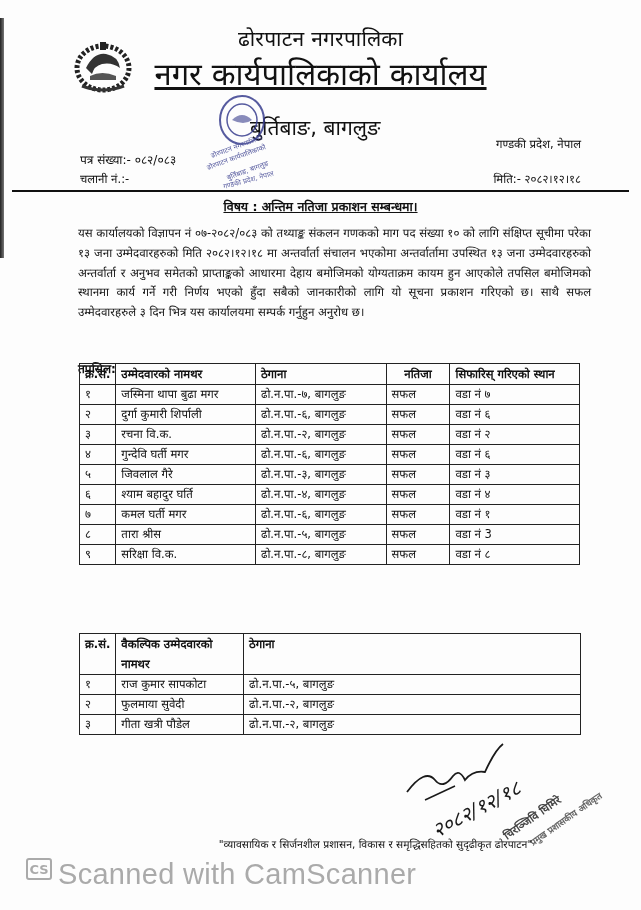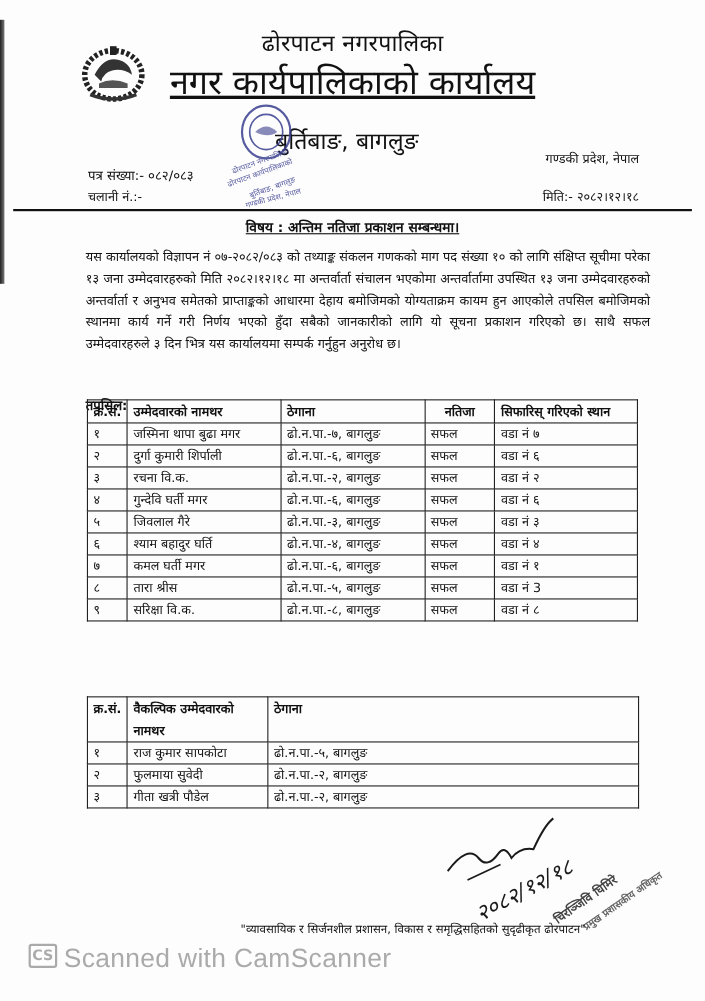--- a/index.html
+++ b/index.html
@@ -76,21 +76,21 @@
   .f-phone { left: 460px; }
   .cs-watermark {
     position: absolute; left: 26px; top: 858px; display: flex; 
     color: #9c9c9c; opacity: 0.85;
   }
   .cs-box {
     width: 26px; height: 22px; border: 2px solid #9c9c9c; border-radius: 3px;
     font-size: 13px; font-weight: bold; display: flex; align-items: center; justify-content: center;
     color: #9c9c9c; margin-right: 6px; box-sizing: border-box;
   }
-  .cs-text { font-size: 24px; font-family: "Liberation Sans", sans-serif; letter-spacing: 0.3px; }
+  .cs-text { font-size: 29px; font-family: "Liberation Sans", sans-serif; letter-spacing: 0.3px; }
 </style>
 </head>
 <body>
 
 <div class="edge-shadow"></div>
 
 <svg class="logo" viewBox="0 0 62 58">
   <ellipse cx="31" cy="30" rx="26" ry="22" fill="none" stroke="#222" stroke-width="5" stroke-dasharray="3 2"></ellipse>
   <path d="M14 30 Q22 14 34 16 Q46 18 48 30 Q40 24 30 26 Q22 28 20 36 Z" fill="#333"></path>
   <path d="M18 38 Q30 32 44 38 L44 42 L18 42 Z" fill="#555"></path>

